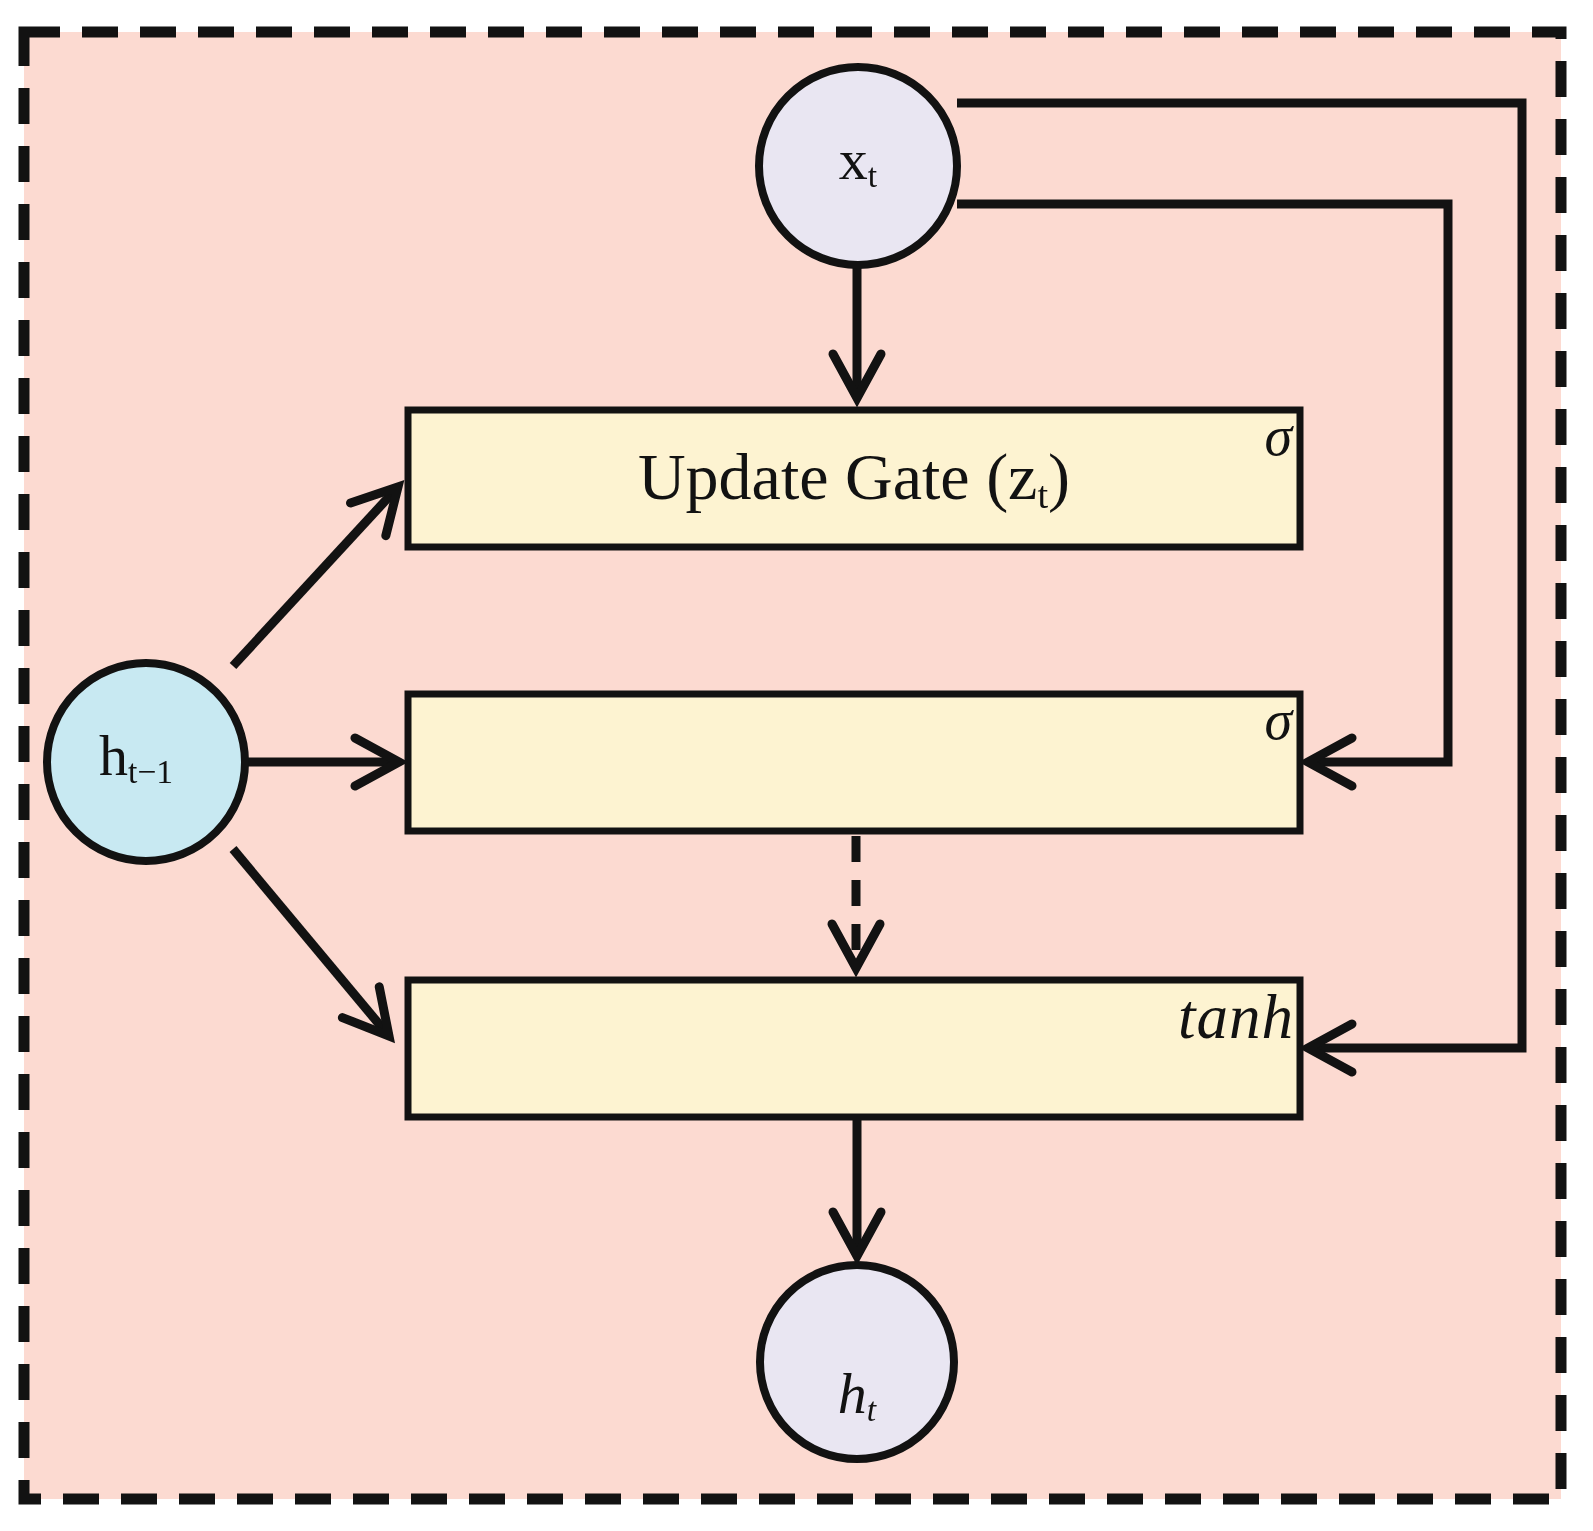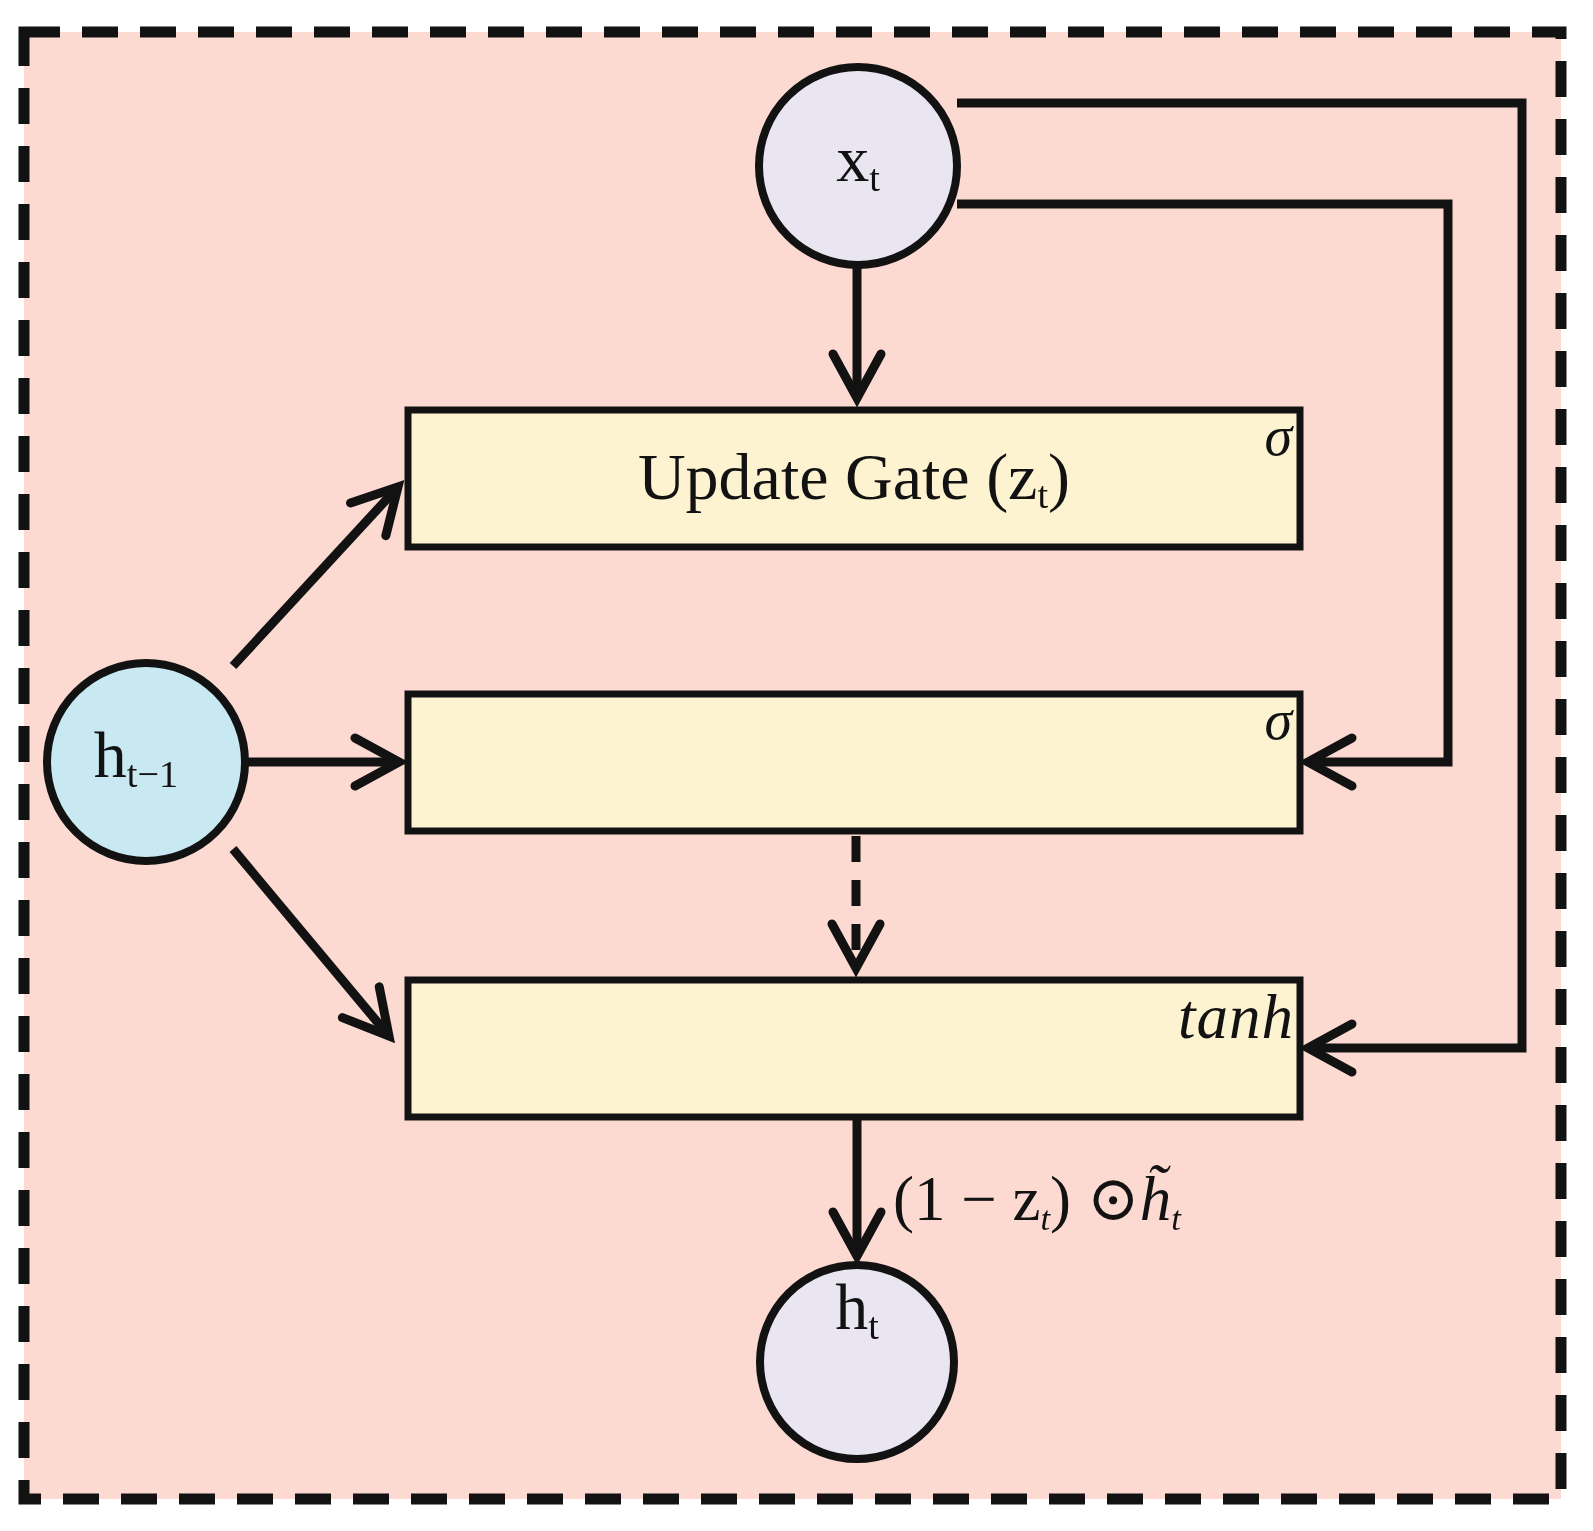--- a/index.html
+++ b/index.html
@@ -2,21 +2,21 @@
 <html><head>
 <meta charset="utf-8">
 <style>
   html,body { margin:0; padding:0; background:#ffffff; }
   .canvas {
     position:relative; width:1593px; height:1531px; background:#ffffff;
     font-family:"Liberation Serif","DejaVu Serif",serif; color:#121212; overflow:hidden;
   }
   .canvas svg { position:absolute; left:0; top:0; }
   .overlay { position:absolute; line-height:1; white-space:nowrap; }
-  .node-label { transform:translate(-50%,-54%); font-size:66px;text-align:right; }
+  .node-label { transform:translate(-50%,-54%); font-size:58px;text-align:right; }
   .node-label sub, .box-label sub { font-size:0.58em; vertical-align:-0.24em; line-height:0; }
   .box-label { transform:translate(-50%,-52%); font-size:66px;font-family:Liberation Serif, serif; }
   .act-label { transform:translateX(-100%); font-style:italic; }
   .sigma { font-size:56px; }
   .tanh { font-size:63px; letter-spacing:1px; }
   .edge-label { font-size:64px; }
   .formula { font-size:63px; font-family:"Liberation Serif","DejaVu Serif","DejaVu Sans",serif; }
   .formula sub { font-size:0.55em; vertical-align:-0.28em; line-height:0; font-style:italic; }
   .var { font-style:italic; }
 </style>
@@ -56,30 +56,27 @@
     <circle cx="146" cy="762" r="99" stroke="#121212" stroke-width="8" fill="#c8e9f2"></circle>
     <circle cx="857" cy="1362" r="97" stroke="#121212" stroke-width="8" fill="#e9e6f2"></circle>
   </svg>
 
   <div class="overlay node-label" style="left:858px; top:162px;">
     <span>x</span><sub>t</sub>
   </div>
   <div class="overlay node-label" style="left:136px; top:758px;">
     <span>h</span><sub>t−1</sub>
   </div>
-  <div class="overlay node-label" style="left:857px; top:1310px;">
+  <div class="overlay node-label" style="left:857px; top:1396px;font-style:italic;">
     <span>h</span><sub>t</sub>
   </div>
 
   <div class="overlay box-label" style="left:854px; top:478px;">
     <span>Update Gate (z</span><sub>t</sub><span>)</span>
   </div>
 
   <div class="overlay act-label sigma" style="left:1292px; top:408px;">σ</div>
   <div class="overlay act-label sigma" style="left:1292px; top:692px;">σ</div>
   <div class="overlay act-label tanh" style="left:1294px; top:986px;">tanh</div>
 
 
-  <div class="overlay formula" style="left:893px; top:1168px;">
-    <span>(1 − z</span><sub>t</sub><span>) ⊙</span><span class="var">h̃</span><sub>t</sub>
-  </div>
 
 </div>
 
 </body></html>

